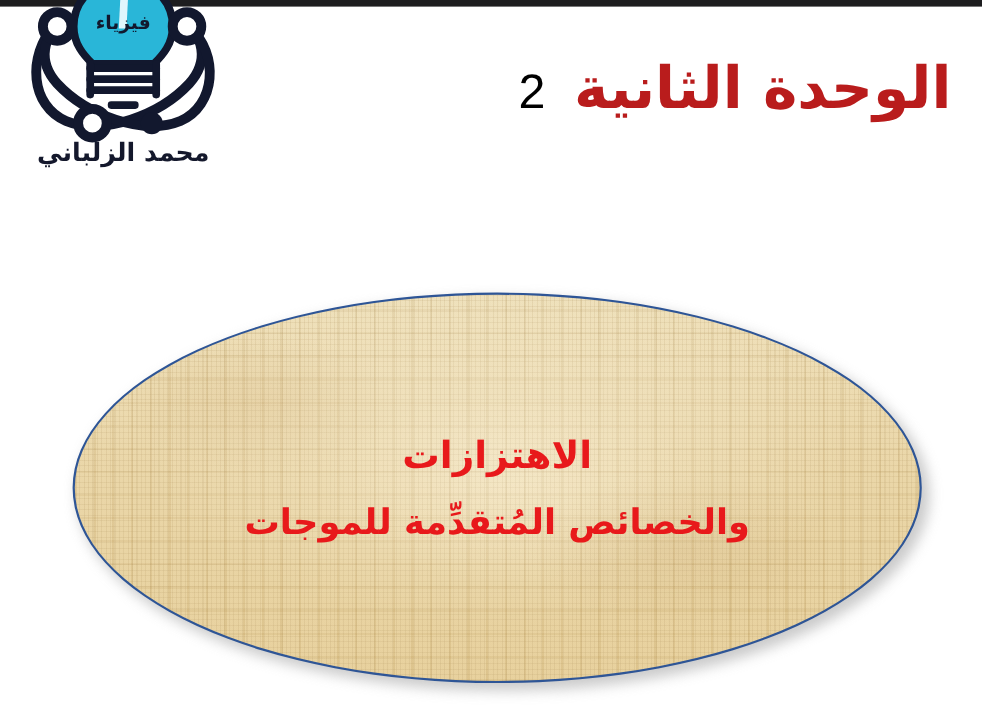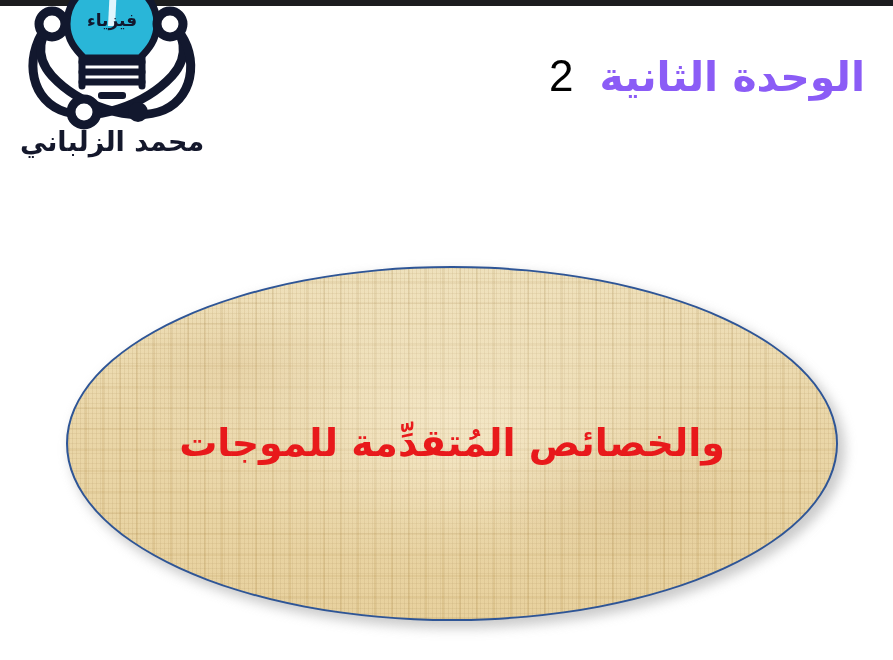--- a/index.html
+++ b/index.html
@@ -44,21 +44,21 @@
   }
   .logo-mark svg { display: block; }
 
   .logo-name {
     position: absolute;
     top: 126px;
     left: 0;
     width: 196px;
     text-align: center;
     font-family: "DejaVu Sans", "Liberation Sans", sans-serif;
-    font-size: 27px;
+    font-size: 23px;
     font-weight: bold;
     color: #14182c;
     letter-spacing: 0px;
     line-height: 1.15;
     white-space: nowrap;
     direction: rtl;
   }
 
   
   .unit-title {
@@ -69,23 +69,23 @@
     width: 420px;
     display: flex;
     flex-direction: row;
     align-items: baseline;
     justify-content: flex-start;
     direction: rtl;
     gap: 26px;
   }
   .unit-title-text {
     font-family: "DejaVu Sans", "Liberation Sans", sans-serif;
-    font-size: 41px;
+    font-size: 53px;
     font-weight: bold;
-    color: #8b5cf6;
+    color: #b91c1c;
     line-height: 1.25;
     white-space: nowrap;
   }
   .unit-title-number {
     font-family: "Liberation Sans", "DejaVu Sans", sans-serif;
     font-size: 44px;
     font-weight: normal;
     color: #000000;
     line-height: 1.25;
   }
@@ -175,21 +175,21 @@
   .ellipse-line {
     font-family: "DejaVu Sans", "Liberation Sans", sans-serif;
     font-size: 34px;
     font-weight: bold;
     color: #e8191b;
     line-height: 1.45;
     white-space: nowrap;
     text-align: center;
   }
   .ellipse-line.line-1 { font-size: 34px; margin-bottom: 2px; }
-  .ellipse-line.line-2 { font-size: 38px; text-align: right; }
+  .ellipse-line.line-2 { font-size: 32px; text-align: right; }
 </style>
 </head>
 <body>
 
 <div class="top-bar"></div>
 
 <div class="logo-block">
 
   <div class="logo-mark">
     <svg width="196" height="140" viewBox="0 0 196 140" xmlns="http://www.w3.org/2000/svg">
@@ -234,15 +234,16 @@
   <span class="unit-title-text">الوحدة الثانية</span>
   <span class="unit-title-number">2</span>
 </div>
 
 <div class="ellipse-wrap">
   <div class="ellipse-shadow"></div>
   <div class="ellipse">
     <div class="ellipse-inner-sheen"></div>
   </div>
   <div class="ellipse-text">
+    <div class="ellipse-line line-1">الاهتزازات</div>
     <div class="ellipse-line line-2">والخصائص المُتقدِّمة للموجات</div>
   </div>
 </div>
 
 </body></html>

